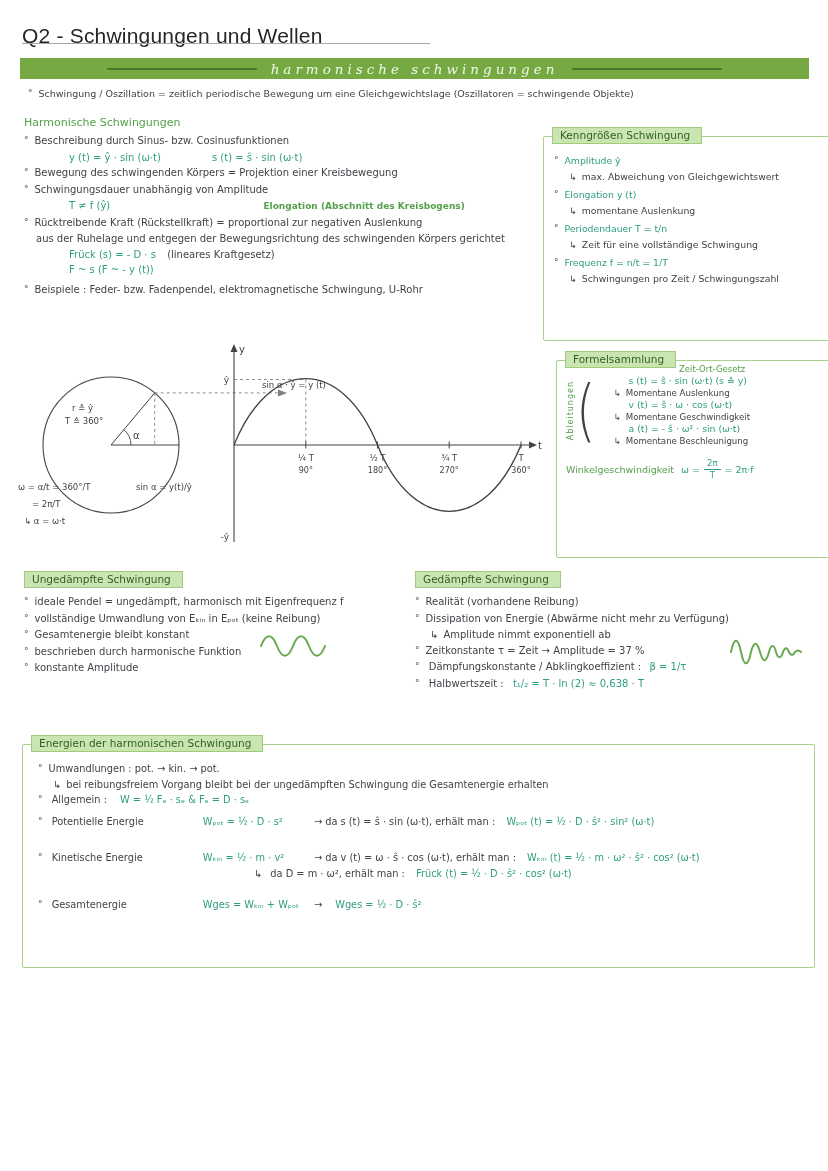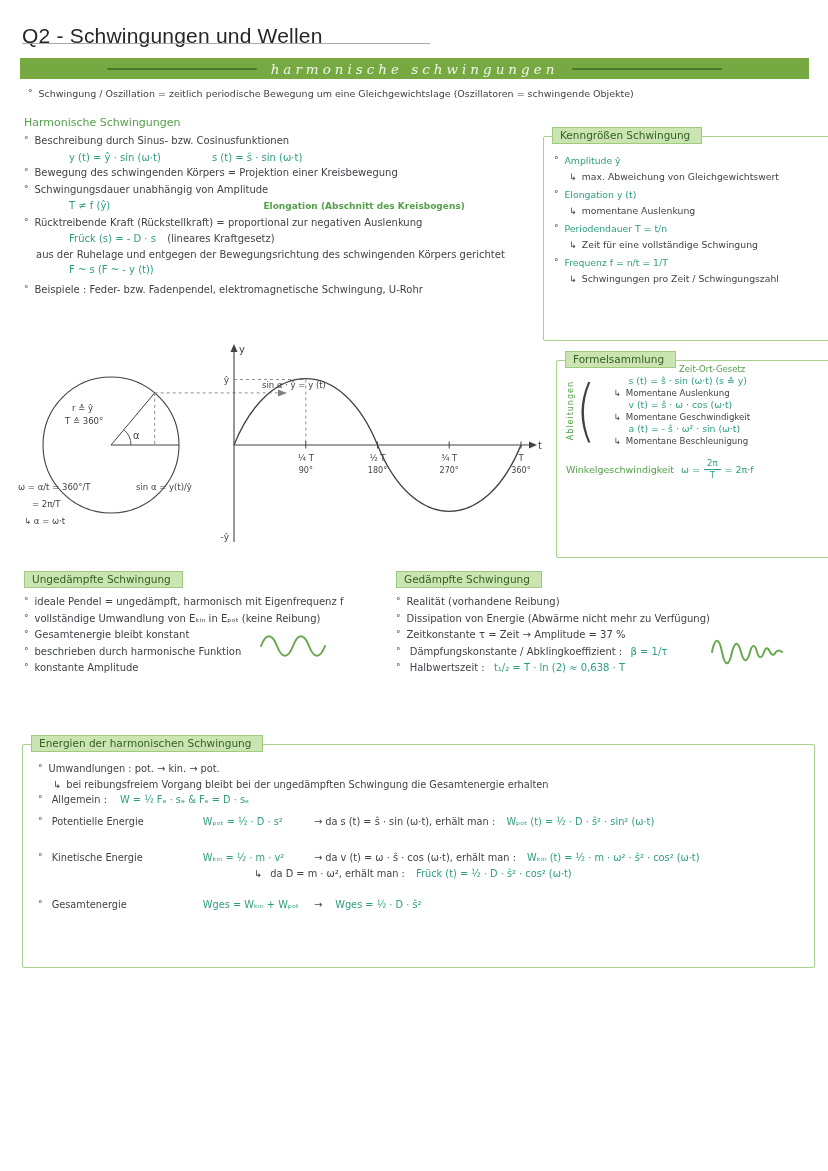--- a/index.html
+++ b/index.html
@@ -50,21 +50,21 @@
              margin:0 3px 0 1px;font-weight:200;flex:0 0 auto;}
   .fcol .formula{font-size:9.3px;line-height:12px;}
   .fcol .sub{font-size:8.6px;line-height:12px;color:#3f4348;}
   .winkel{margin-top:12px;font-size:9.5px;display:flex;align-items:center;gap:7px;white-space:nowrap;}
   .winkel .wf{color:#2f9d82;display:inline-flex;align-items:center;gap:4px;}
   .frac{display:inline-flex;flex-direction:column;align-items:center;line-height:1;font-size:8.5px;}
   .frac .num{border-bottom:1px solid currentColor;padding:0 3px 1px;}
   .frac .den{padding-top:1px;}
 
   .und{position:absolute;left:24px;top:568px;width:385px;}
-  .ged{position:absolute;left:396px;top:568px;width:400px;}
+  .ged{position:absolute;left:415px;top:568px;width:400px;}
   .wave-doodle{position:absolute;left:235px;top:66px;}
   .damped-doodle{position:absolute;right:8px;top:70px;}
 
   .ebox{position:absolute;left:22px;top:744px;width:772px;height:198px;padding:16px 4px 8px 15px;}
   .ebox .line,.ebox .erow{font-size:9.8px;line-height:15px;white-space:nowrap;}
   .erow{white-space:nowrap;}
   .elabel{display:inline-block;min-width:118px;}
   .ef1{display:inline-block;min-width:108px;}
   .mt6{margin-top:6px;}
   .mt20{margin-top:20px;}
@@ -92,25 +92,25 @@
     <span class="formula">y (t) = ŷ · sin (ω·t)</span>
     <span class="formula" style="margin-left:48px;">s (t) = ŝ · sin (ω·t)</span>
   </div>
   <div class="line b">Bewegung des schwingenden Körpers = Projektion einer Kreisbewegung</div>
   <div class="line b">Schwingungsdauer unabhängig von Amplitude</div>
   <div class="line fline">
     <span class="formula">T ≠ f (ŷ)</span>
     <span class="note">Elongation (Abschnitt des Kreisbogens)</span>
   </div>
   <div class="line b">Rücktreibende Kraft (Rückstellkraft) = proportional zur negativen Auslenkung</div>
+  <div class="line cont">aus der Ruhelage und entgegen der Bewegungsrichtung des schwingenden Körpers gerichtet</div>
   <div class="line fline">
     <span class="formula">Frück (s) = - D · s</span>
     <span style="margin-left:8px;">(lineares Kraftgesetz)</span>
   </div>
-  <div class="line cont">aus der Ruhelage und entgegen der Bewegungsrichtung des schwingenden Körpers gerichtet</div>
   <div class="line fline">
     <span class="formula">F ~ s   (F ~ - y (t))</span>
   </div>
   <div class="line b last">Beispiele :  Feder- bzw. Fadenpendel, elektromagnetische Schwingung, U-Rohr</div>
 </section>
 
 <aside class="gbox kbox">
   <div class="hl-head box-head">Kenngrößen Schwingung</div>
   <div class="line b t">Amplitude ŷ</div>
   <div class="line sub">max. Abweichung von Gleichgewichtswert</div>
@@ -207,20 +207,21 @@
   <div class="line b">konstante Amplitude</div>
   <svg class="wave-doodle" width="72" height="24" viewBox="0 0 72 24">
     <path d="M2 12 C7 -1 13 -1 18 12 C23 25 29 25 34 12 C39 -1 45 -1 50 12 C55 25 61 25 66 12" fill="none" stroke="#6aa84f" stroke-width="2" stroke-linecap="round"></path>
   </svg>
 </section>
 
 <section class="ged">
   <div class="hl-head">Gedämpfte Schwingung</div>
   <div class="line b">Realität (vorhandene Reibung)</div>
   <div class="line b">Dissipation von Energie (Abwärme nicht mehr zu Verfügung)</div>
+  <div class="line sub">Amplitude nimmt exponentiell ab</div>
   <div class="line b">Zeitkonstante  τ = Zeit → Amplitude = 37 %</div>
   <div class="line b">
     <span>Dämpfungskonstante / Abklingkoeffizient :</span>
     <span class="formula" style="margin-left:5px;">β = 1/τ</span>
   </div>
   <div class="line b">
     <span>Halbwertszeit :</span>
     <span class="formula" style="margin-left:6px;">t₁/₂ = T · ln (2) ≈ 0,638 · T</span>
   </div>
   <svg class="damped-doodle" width="78" height="28" viewBox="0 0 78 28">

